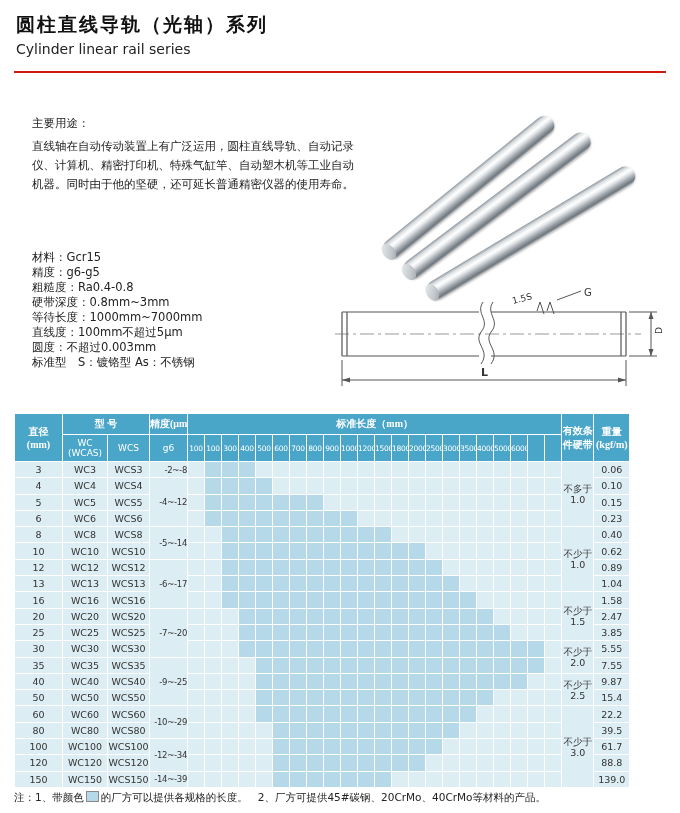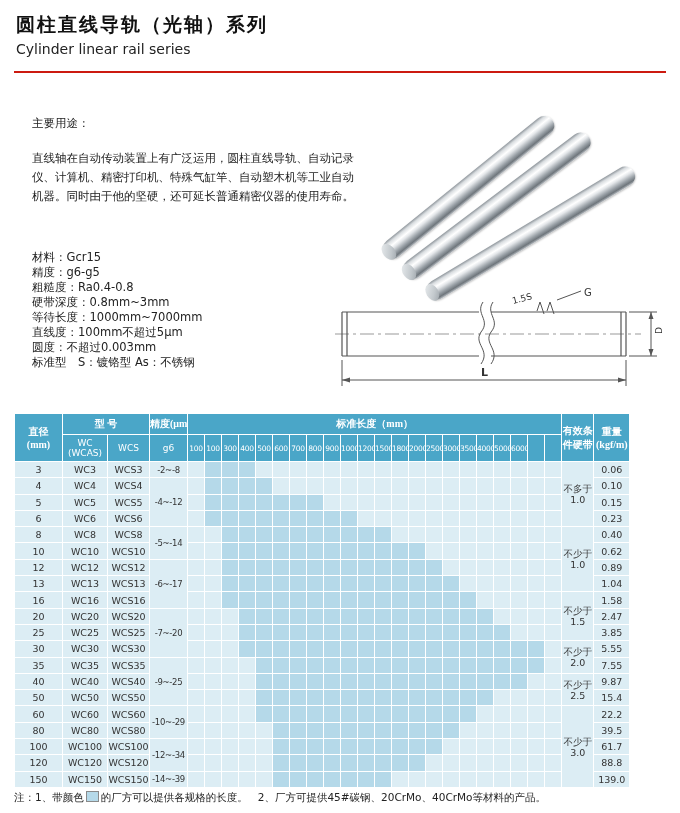--- a/index.html
+++ b/index.html
@@ -8,21 +8,21 @@
     font-family:"DejaVu Sans","Liberation Sans",sans-serif;color:#1c1c1c;
     overflow:hidden;
   }
   
   .title-block{position:absolute;left:16px;top:12px;}
   .title-cn{font-size:19px;font-weight:bold;letter-spacing:2px;color:#111;}
   .title-en{font-size:14px;color:#222;margin-top:3px;}
   .red-rule{position:absolute;left:14px;top:71px;width:652px;height:2px;background:var(--divider-red,#cc1a10);}
   
   .usage{position:absolute;left:32px;top:114px;width:330px;font-size:11.5px;line-height:19px;color:#222;}
-  .usage .head{margin-bottom:16px;}
+  .usage .head{margin-bottom:4px;}
   
   .specs{position:absolute;left:32px;top:250px;width:300px;font-size:11.5px;line-height:15px;color:#222;}
   .specs div{height:15px;overflow:hidden;}
   
   .photo{position:absolute;left:370px;top:100px;width:290px;height:200px;}
   .rod{
     position:absolute;height:20px;border-radius:10px;
     background:linear-gradient(to bottom,#8f969c 0%,#d9dde0 14%,#ffffff 34%,#e3e6e9 48%,#9aa1a7 72%,#6f767c 88%,#b9bec3 100%);
     box-shadow:0 1px 2px rgba(0,0,0,0.25);
     transform-origin:0 50%;
@@ -39,21 +39,21 @@
   th,td{border:1px solid #ffffff;padding:0;text-align:center;overflow:hidden;white-space:nowrap;}
   thead th{background:var(--header-blue,#4aa6c8);color:#ffffff;font-weight:bold;}
   .h-main{font-size:10px;}
   .h-sub{font-size:9px;font-weight:normal;margin-left:26px;}
   .h-len{font-size:7.5px;letter-spacing:-0.3px;font-weight:normal;}
   thead tr.r1{height:21px;font-family:Liberation Serif, serif;}
   thead tr.r2{height:27px;}
   tbody tr{height:16.3px;}
   tbody td{background:var(--cell-light,#dcedf4);font-size:9.5px;color:#333;}
   tbody td.avail{background:var(--cell-avail,#b5d9e9);}
-  tbody td.precision{font-size:8.5px;letter-spacing:-0.3px;}
+  tbody td.precision{font-size:8.5px;letter-spacing:-0.3px;text-align:right;}
   tbody td.hardband{font-size:9.5px;line-height:11px;}
   tbody td.weight{font-size:9.5px;}
   
   .note{position:absolute;left:14px;top:791px;font-size:10.5px;color:#222;}
   .swatch{display:inline-block;width:11px;height:9px;background:var(--cell-avail,#b5d9e9);border:1px solid #8a8a8a;vertical-align:-1px;margin:0 2px;}
 </style>
 </head>
 <body style="--header-blue: #4aa6c8; --cell-light: #dcedf4; --cell-avail: #b5d9e9; --divider-red: #cc1a10;">
 
 <div class="title-block">

